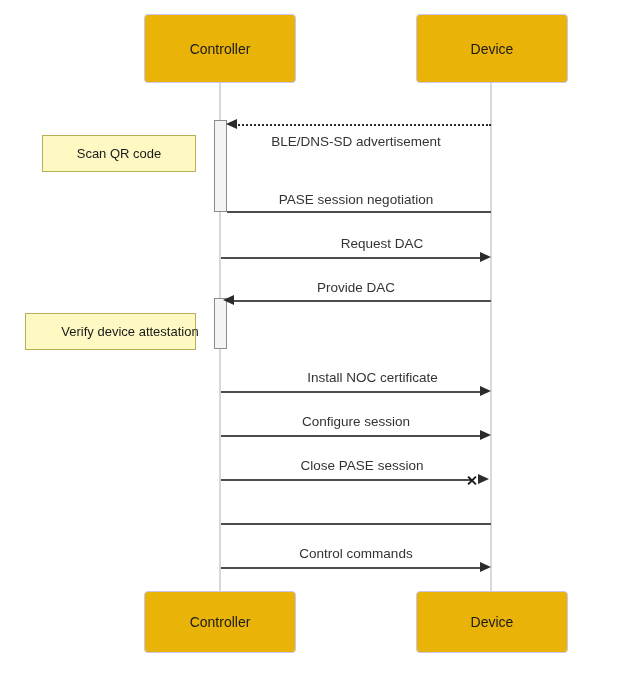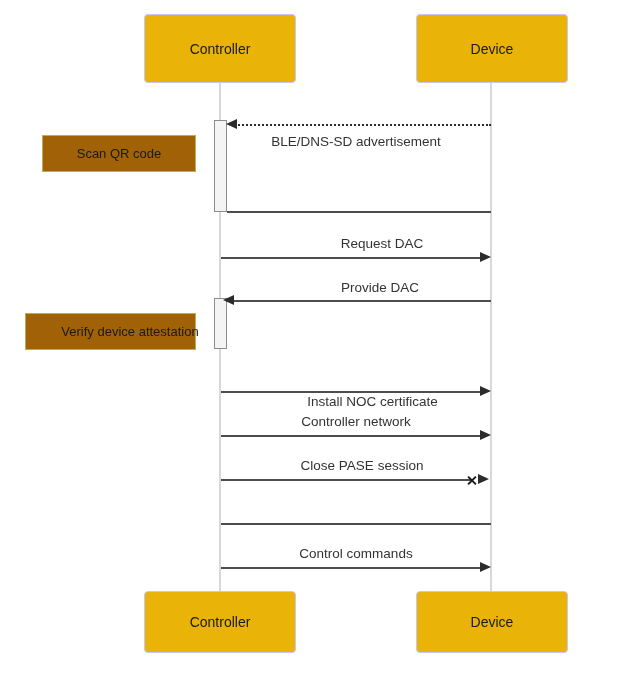--- a/index.html
+++ b/index.html
@@ -44,21 +44,21 @@
   }
   .activation {
     position: absolute;
     width: 13px;
     background: #f4f4f4;
     border: 1px solid #8c8c8c;
     box-sizing: border-box;
   }
   .note-box {
     position: absolute;
-    background: #a16207;
+    background: #fef9c3;
     border: 1px solid #b8ae57;
     box-sizing: border-box;
     display: flex;
     align-items: center;
     justify-content: center;
   }
   .note-label {
     font-size: 13px;
     color: #1a1a1a;
     font-family: "Liberation Sans", sans-serif;
@@ -139,35 +139,36 @@
     <span class="note-label">Scan QR code</span>
   </div>
   <div class="note-box" style="left:25px; top:313px; width:171px; height:37px;padding-left:39px;">
     <span class="note-label">Verify device attestation</span>
   </div>
 
   <div class="msg-label" style="left:221px; top:103px; width:270px;margin-top:32px;">BLE/DNS-SD advertisement</div>
   <div class="msg-line dotted" style="left:235px; top:124px; width:256px;"></div>
   <div class="arrow-head left" style="left:226px; top:119px;"></div>
 
+  <div class="msg-label" style="left:221px; top:193px; width:270px;">PASE session negotiation</div>
   <div class="msg-line" style="left:227px; top:211px; width:264px;"></div>
 
   <div class="msg-label" style="left:221px; top:237px; width:270px;margin-left:26px;">Request DAC</div>
   <div class="msg-line" style="left:221px; top:257px; width:259px;"></div>
   <div class="arrow-head right" style="left:480px; top:252px;"></div>
 
-  <div class="msg-label" style="left:221px; top:281px; width:270px;padding-left:24px;">Provide DAC</div>
+  <div class="msg-label" style="left:221px; top:281px; width:270px;">Provide DAC</div>
   <div class="msg-line" style="left:232px; top:300px; width:259px;"></div>
   <div class="arrow-head left" style="left:223px; top:295px;"></div>
 
-  <div class="msg-label" style="left:221px; top:371px; width:303px;margin-top:24px;">Install NOC certificate</div>
+  <div class="msg-label" style="left:221px; top:371px; width:303px;">Install NOC certificate</div>
   <div class="msg-line" style="left:221px; top:391px; width:259px;"></div>
   <div class="arrow-head right" style="left:480px; top:386px;"></div>
 
-  <div class="msg-label" style="left:221px; top:415px; width:270px;">Controller network</div>
+  <div class="msg-label" style="left:221px; top:415px; width:270px;">Configure session</div>
   <div class="msg-line" style="left:221px; top:435px; width:259px;"></div>
   <div class="arrow-head right" style="left:480px; top:430px;"></div>
 
   <div class="msg-label" style="left:221px; top:459px; width:282px;">Close PASE session</div>
   <div class="msg-line" style="left:221px; top:479px; width:252px;"></div>
   <div class="destroy-x" style="left:466px; top:475px;"></div>
   <div class="arrow-head right" style="left:478px; top:474px;"></div>
 
   <div class="msg-line" style="left:221px; top:523px; width:270px;"></div>
 

